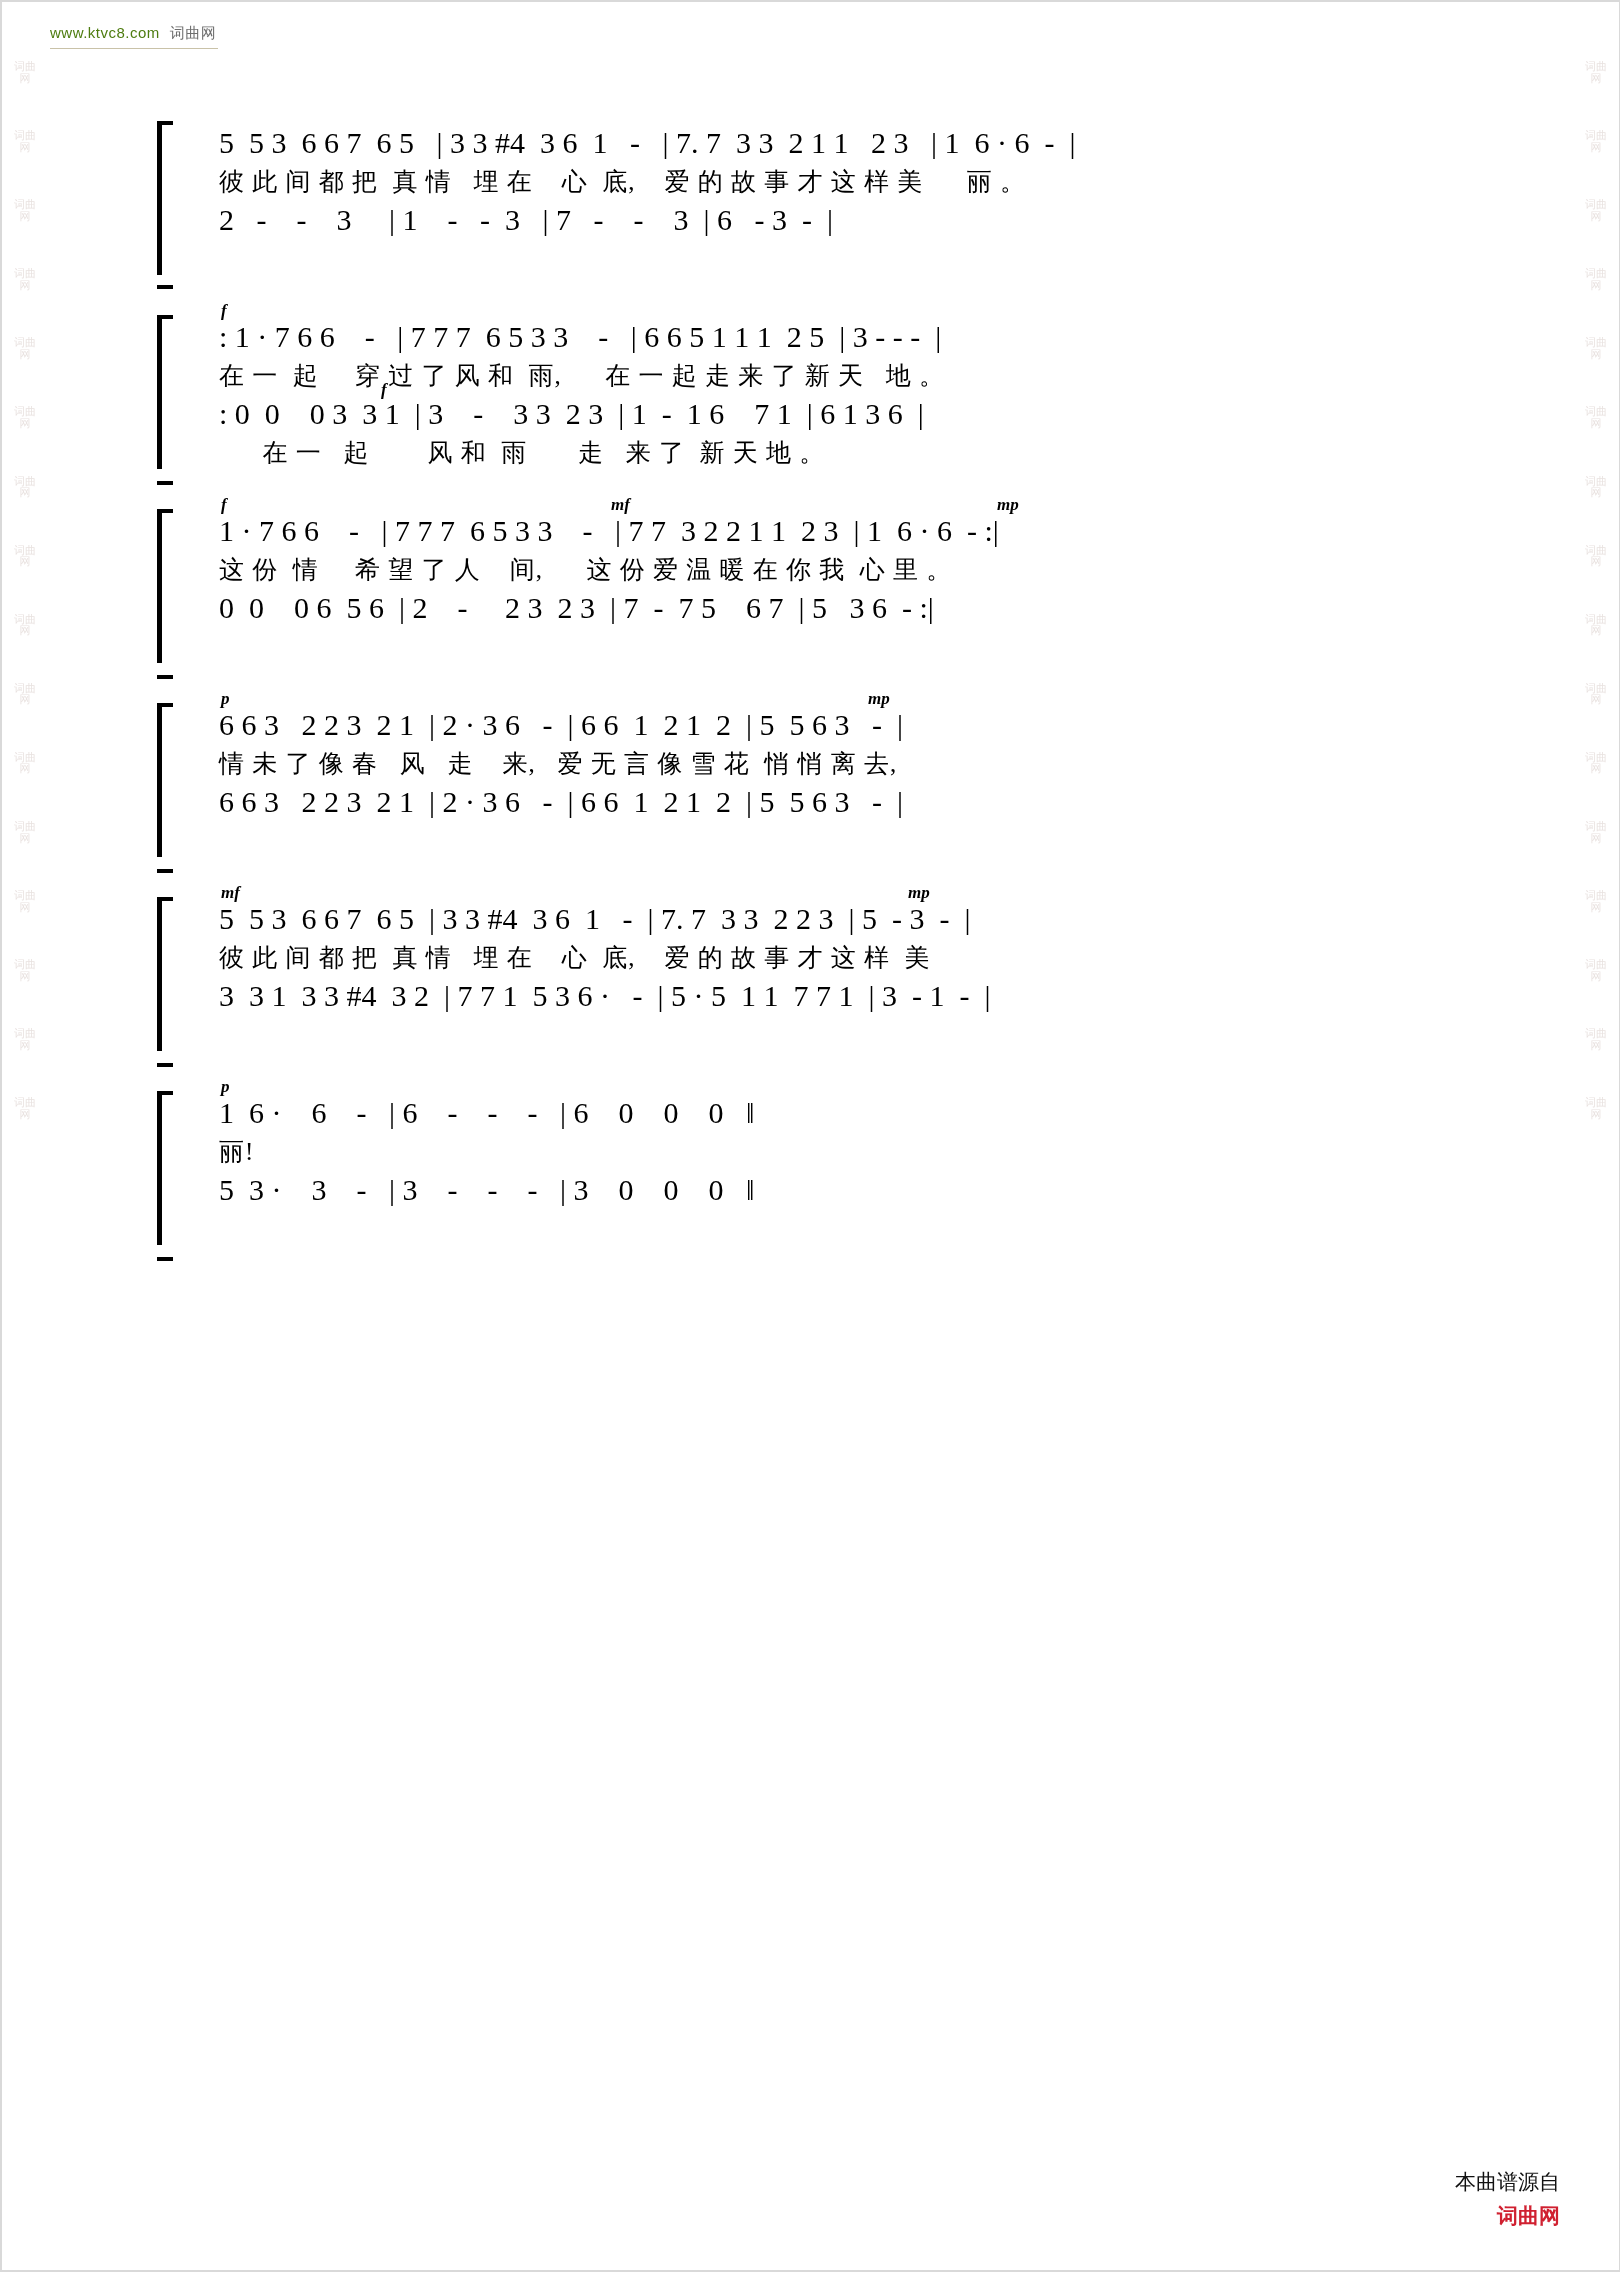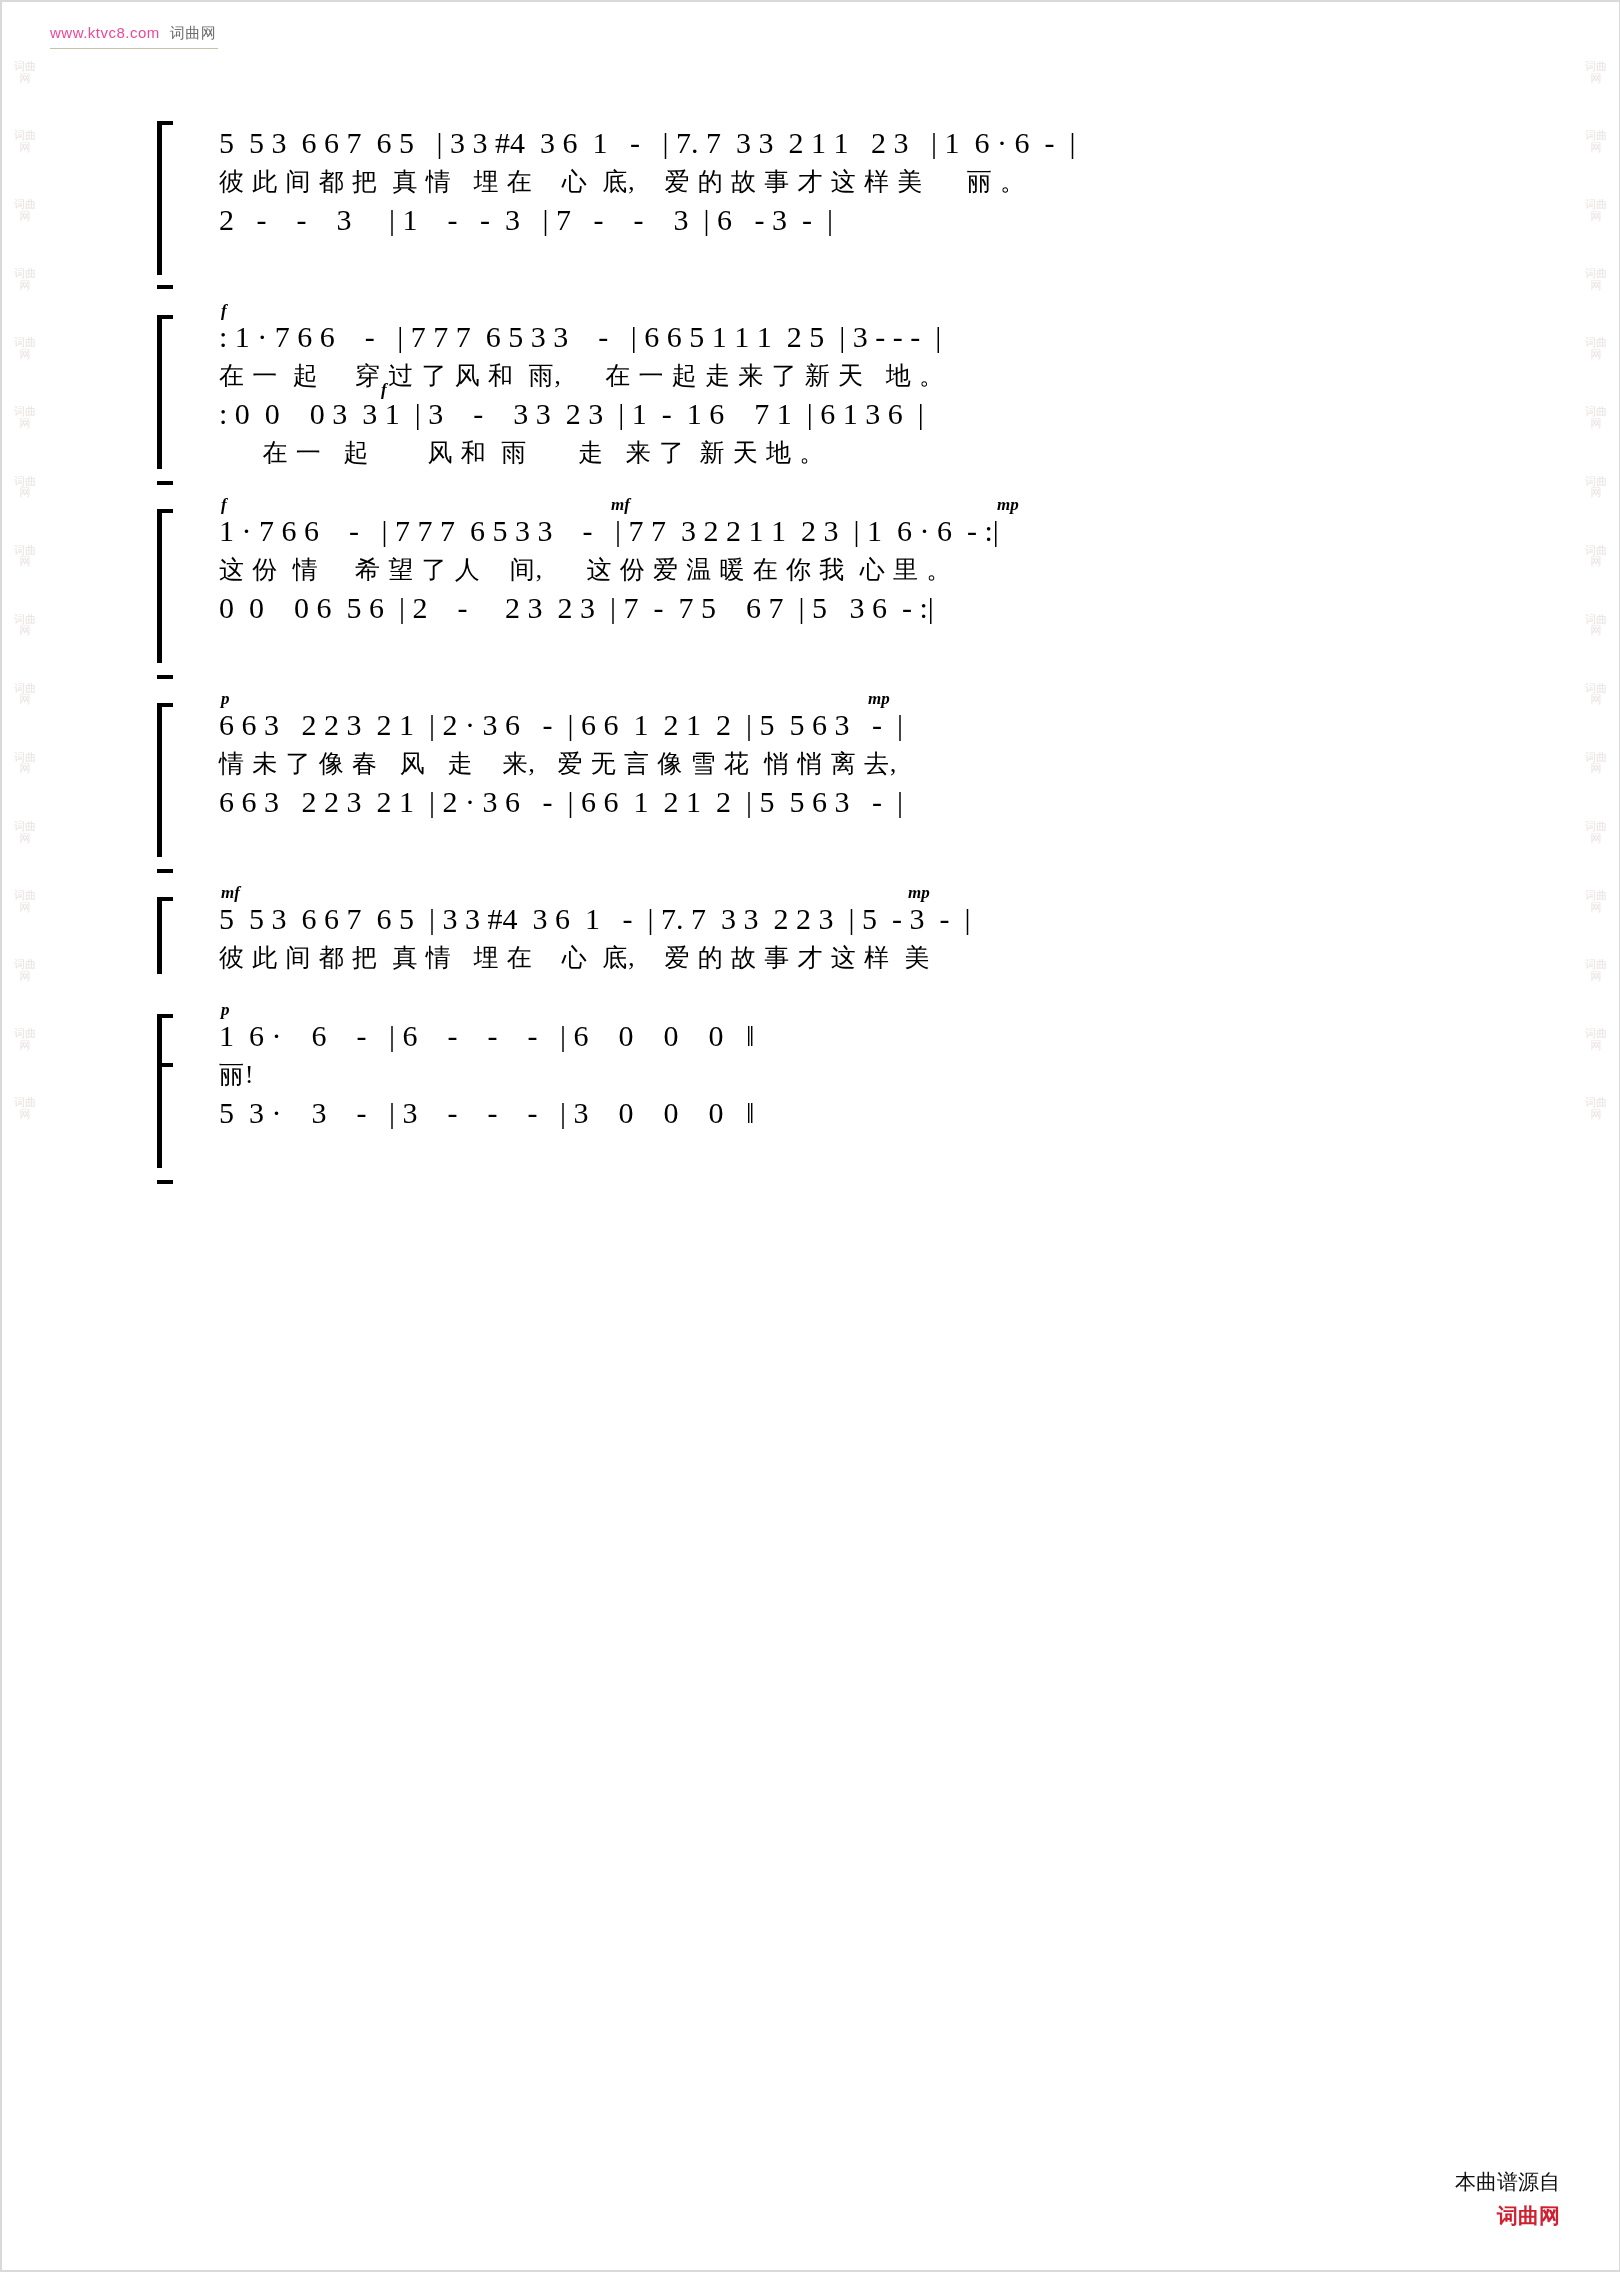--- a/index.html
+++ b/index.html
@@ -28,21 +28,21 @@
   .wm-col span{
     font-size:11px;color:#e9e2e0;line-height:1.05;width:22px;text-align:center;
     font-family:"Liberation Sans", sans-serif;
   }
   .topbar{
     position:absolute;left:48px;top:22px;
     font-size:15px;color:#8a7f55;
     font-family:"Liberation Sans", sans-serif;
     letter-spacing:0.5px;
   }
-  .topbar .site{color:#ec4899;}
+  .topbar .site{color:#4d7c0f;}
   .topbar .cn{color:#6e6e6e;margin-left:10px;}
   .topbar-underline{
     position:absolute;left:48px;top:46px;width:168px;height:1px;background:#c9c2a8;
   }
 
   .score{
     position:absolute;left:149px;top:119px;width:1307px;
   }
   .system{
     position:relative;
@@ -212,20 +212,24 @@
 
     <div class="system">
       <div class="brace" style="--bh:170px"></div>
       <div class="staff">
         <div class="voice">
           <span class="dyn" style="left:6px;top:-14px">mf</span>
           <span class="dyn" style="left:693px;top:-14px">mp</span>
           <div class="notes">5  5 3  6 6 7  6 5  | 3 3 #4  3 6  1   -  | 7. 7  3 3  2 2 3  | 5  - 3  -  |</div>
           <div class="lyrics">彼 此 间 都 把  真 情   埋 在    心  底,    爱 的 故 事 才 这 样  美</div>
         </div>
+        <div class="voice">
+          <div class="notes">3  3 1  3 3 #4  3 2  | 7 7 1  5 3 6 ·   -  | 5 · 5  1 1  7 7 1  | 3  - 1  -  |</div>
+          <div class="lyrics"></div>
+        </div>
       </div>
     </div>
 
     <div class="system">
       <div class="brace" style="--bh:170px"></div>
       <div class="staff">
         <div class="voice">
           <span class="dyn" style="left:6px;top:-14px">p</span>
           <div class="notes">1  6 ·    6    -   | 6    -    -    -   | 6    0    0    0   ‖</div>
           <div class="lyrics">丽!</div>

